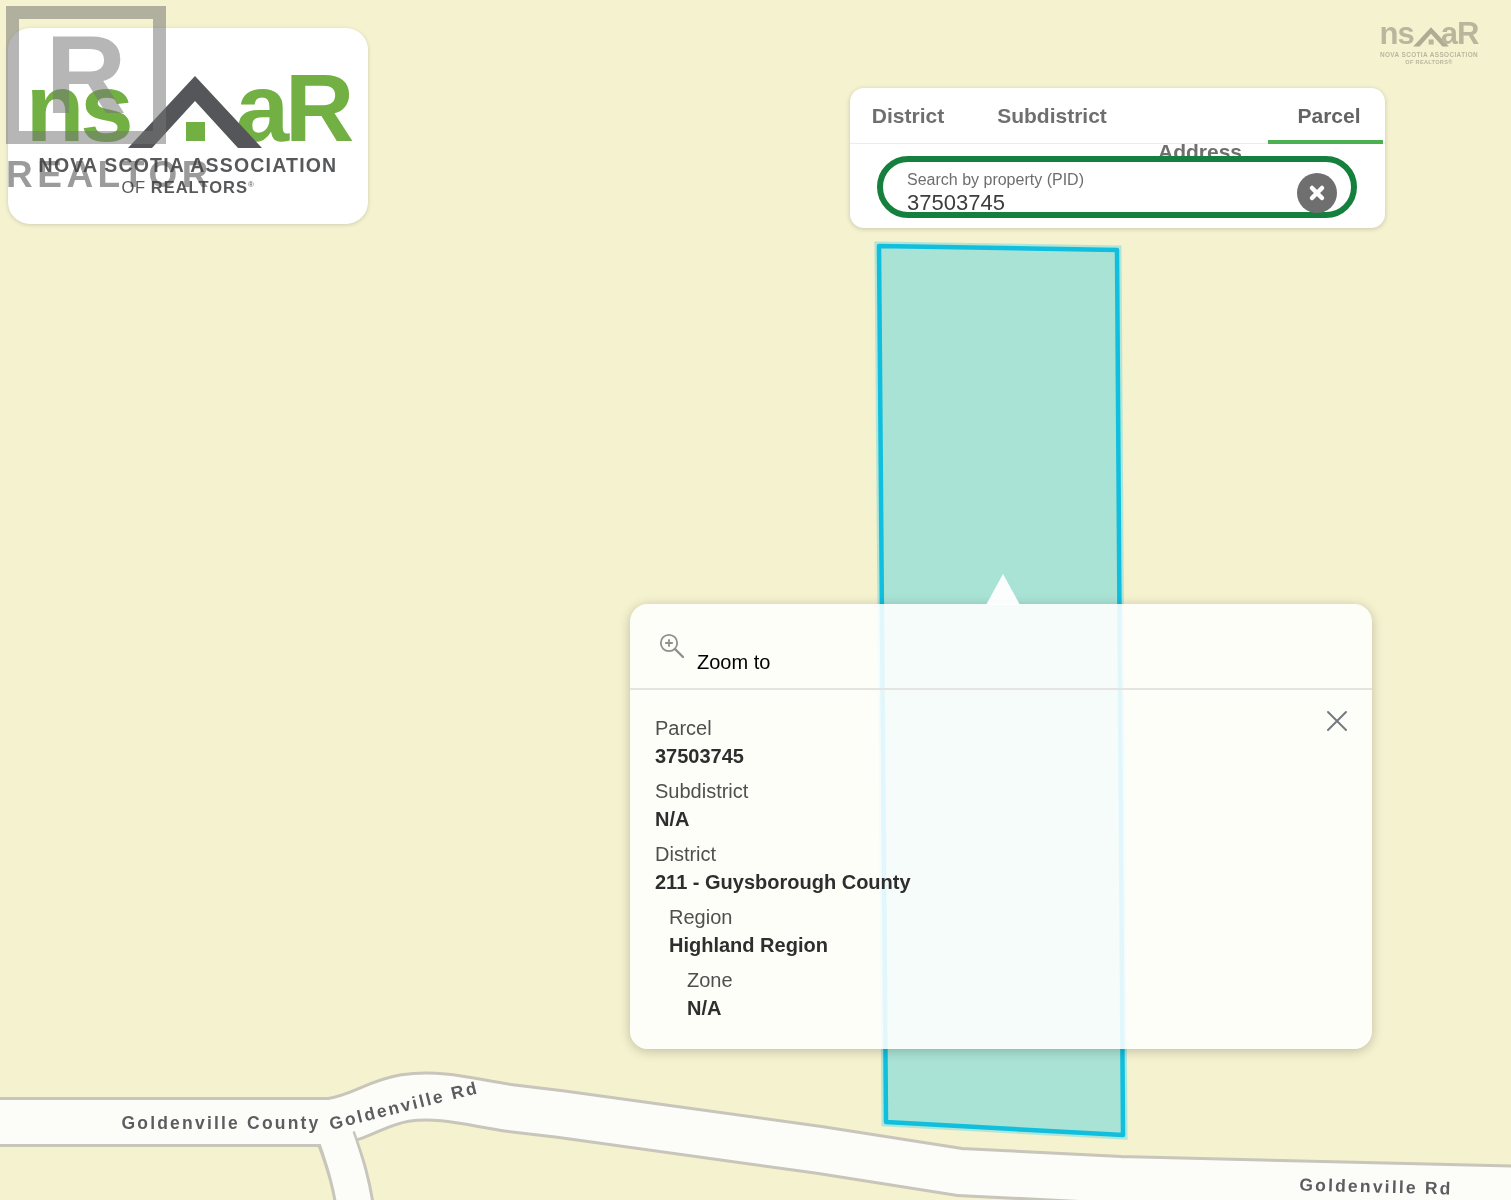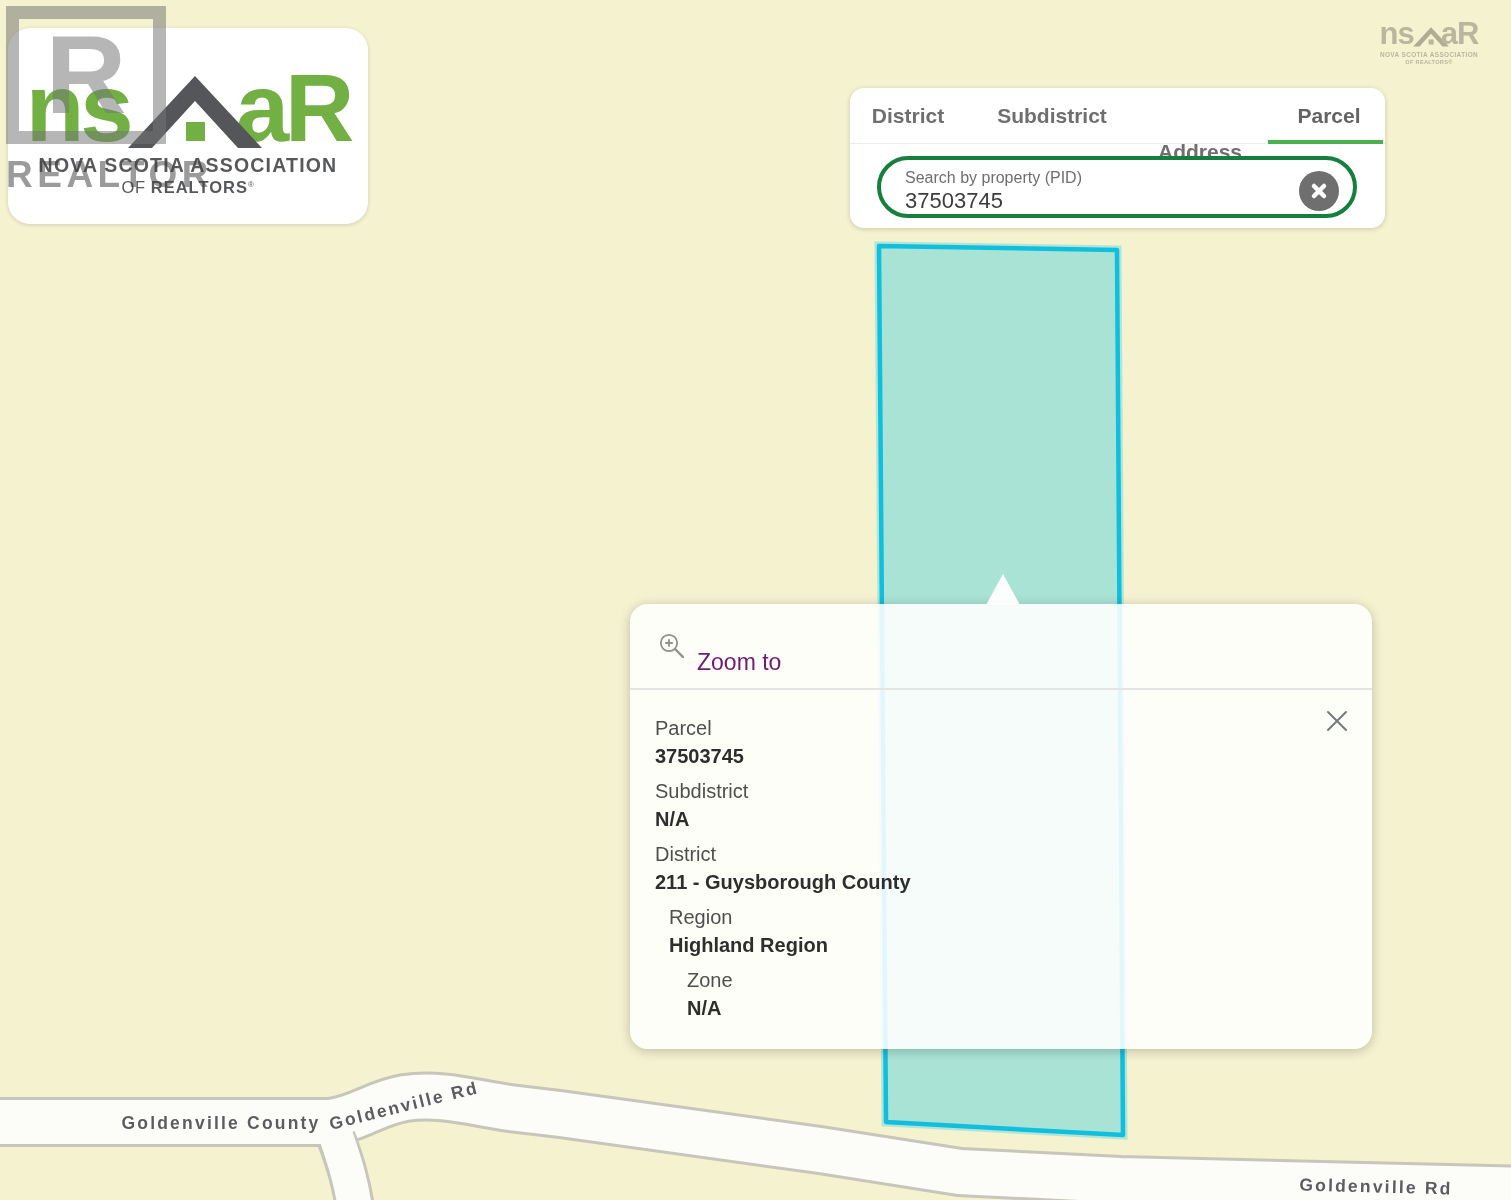--- a/index.html
+++ b/index.html
@@ -44,36 +44,36 @@
 
   
   .search-panel { position:absolute; left:850px; top:88px; width:535px; height:140px;
     background:#fff; border-radius:14px; box-shadow:0 1px 5px rgba(0,0,0,.18); }
   .tab { position:absolute; top:16px; transform:translateX(-50%); font-size:21px;
     font-weight:bold; color:#6f6f6f; cursor:pointer; white-space:nowrap; }
   .tab.active { color:#636363; }
   .tabs-divider { position:absolute; left:0; right:0; top:55px; height:1px; background:#ececec; }
   .tab-underline { position:absolute; left:418px; width:115px; top:52px; height:4px; background:#4caf50; }
   .search-pill { position:absolute; left:27px; top:68px; width:480px; height:62px;
-    border:4px solid #15803d; border-radius:31px; background:#fff; }
+    border:6px solid #15803d; border-radius:31px; background:#fff; }
   .search-pill .lbl { position:absolute; left:24px; top:9px; font-size:16px; color:#6e6e6e; }
   .search-pill input { position:absolute; left:24px; top:28px; width:330px; border:none; outline:none;
     font-size:22px; color:#3d3d3d; font-family:"Liberation Sans",sans-serif; background:transparent; }
   .clear-btn { position:absolute; right:14px; top:11px; width:40px; height:40px; border:none;
     border-radius:50%; background:#6f6f6f; cursor:pointer; display:flex; align-items:center; justify-content:center; }
 
   
   .popup-notch { position:absolute; left:986px; top:574px; width:34px; height:31px;
     background:rgba(255,255,255,.95); clip-path:polygon(50% 0,100% 100%,0 100%);
     z-index:9; }
   .popup { position:absolute; left:630px; top:604px; width:742px; height:445px;
     background:rgba(255,255,255,.88); border-radius:18px; box-shadow:0 2px 12px rgba(0,0,0,.22); z-index:8; }
   .zoomto-row { position:absolute; left:0; top:0; right:0; height:84px; display:flex;
     align-items:center; padding-left:28px; cursor:pointer; }
-  .zoomto-row span { font-size:23px; color:#701a75; margin-left:11px;margin-top:32px; }
+  .zoomto-row span { font-size:20px; color:#000000; margin-left:11px;margin-top:32px; }
   .popup-divider { position:absolute; left:0; right:0; top:84px; height:2px; background:#e4e4e2; }
   .popup-close { position:absolute; right:22px; top:104px; width:26px; height:26px; border:none;
     background:transparent; cursor:pointer; padding:0; }
   .field { position:absolute; }
   .field .f-label { font-size:20px; color:#4f4f4f; }
   .field .f-value { font-size:20px; font-weight:bold; color:#2e2e2e; margin-top:5px; white-space:nowrap; }
 </style>
 </head>
 <body>
 

